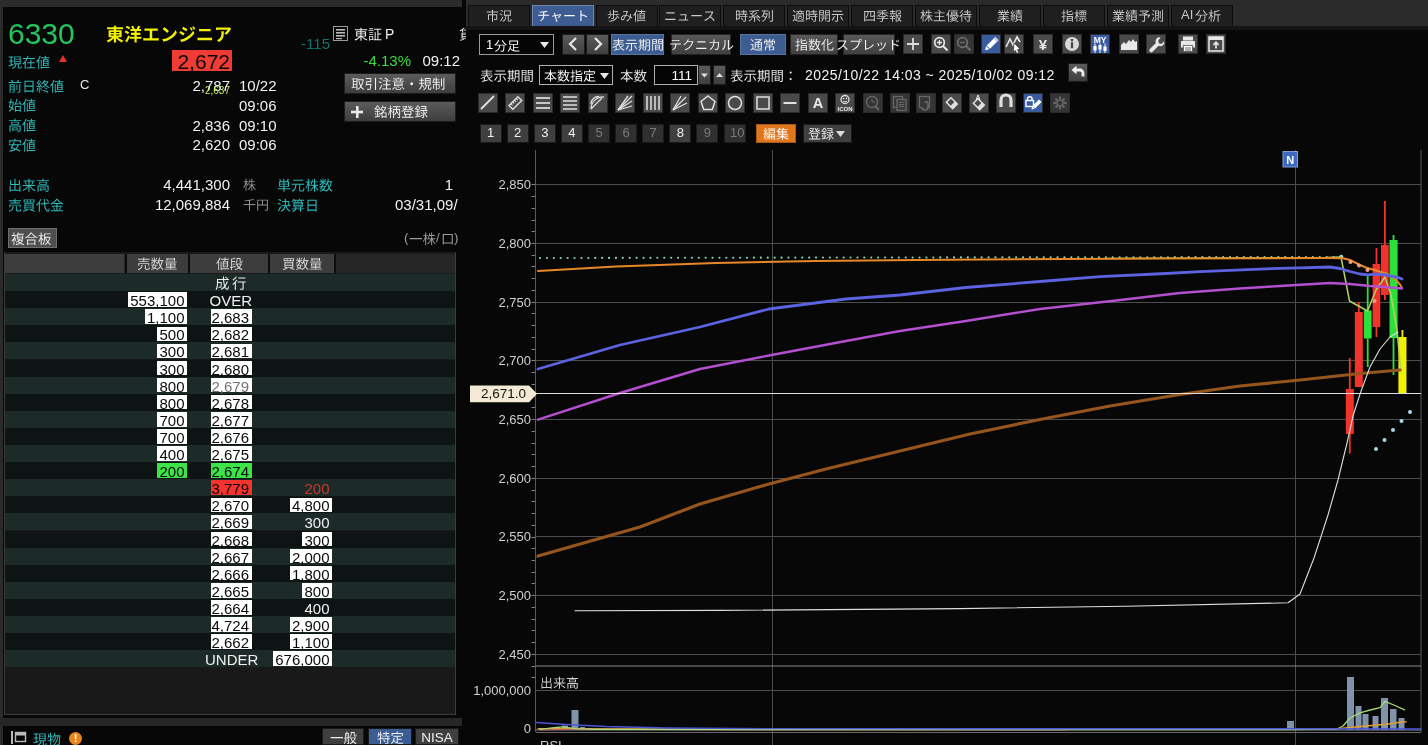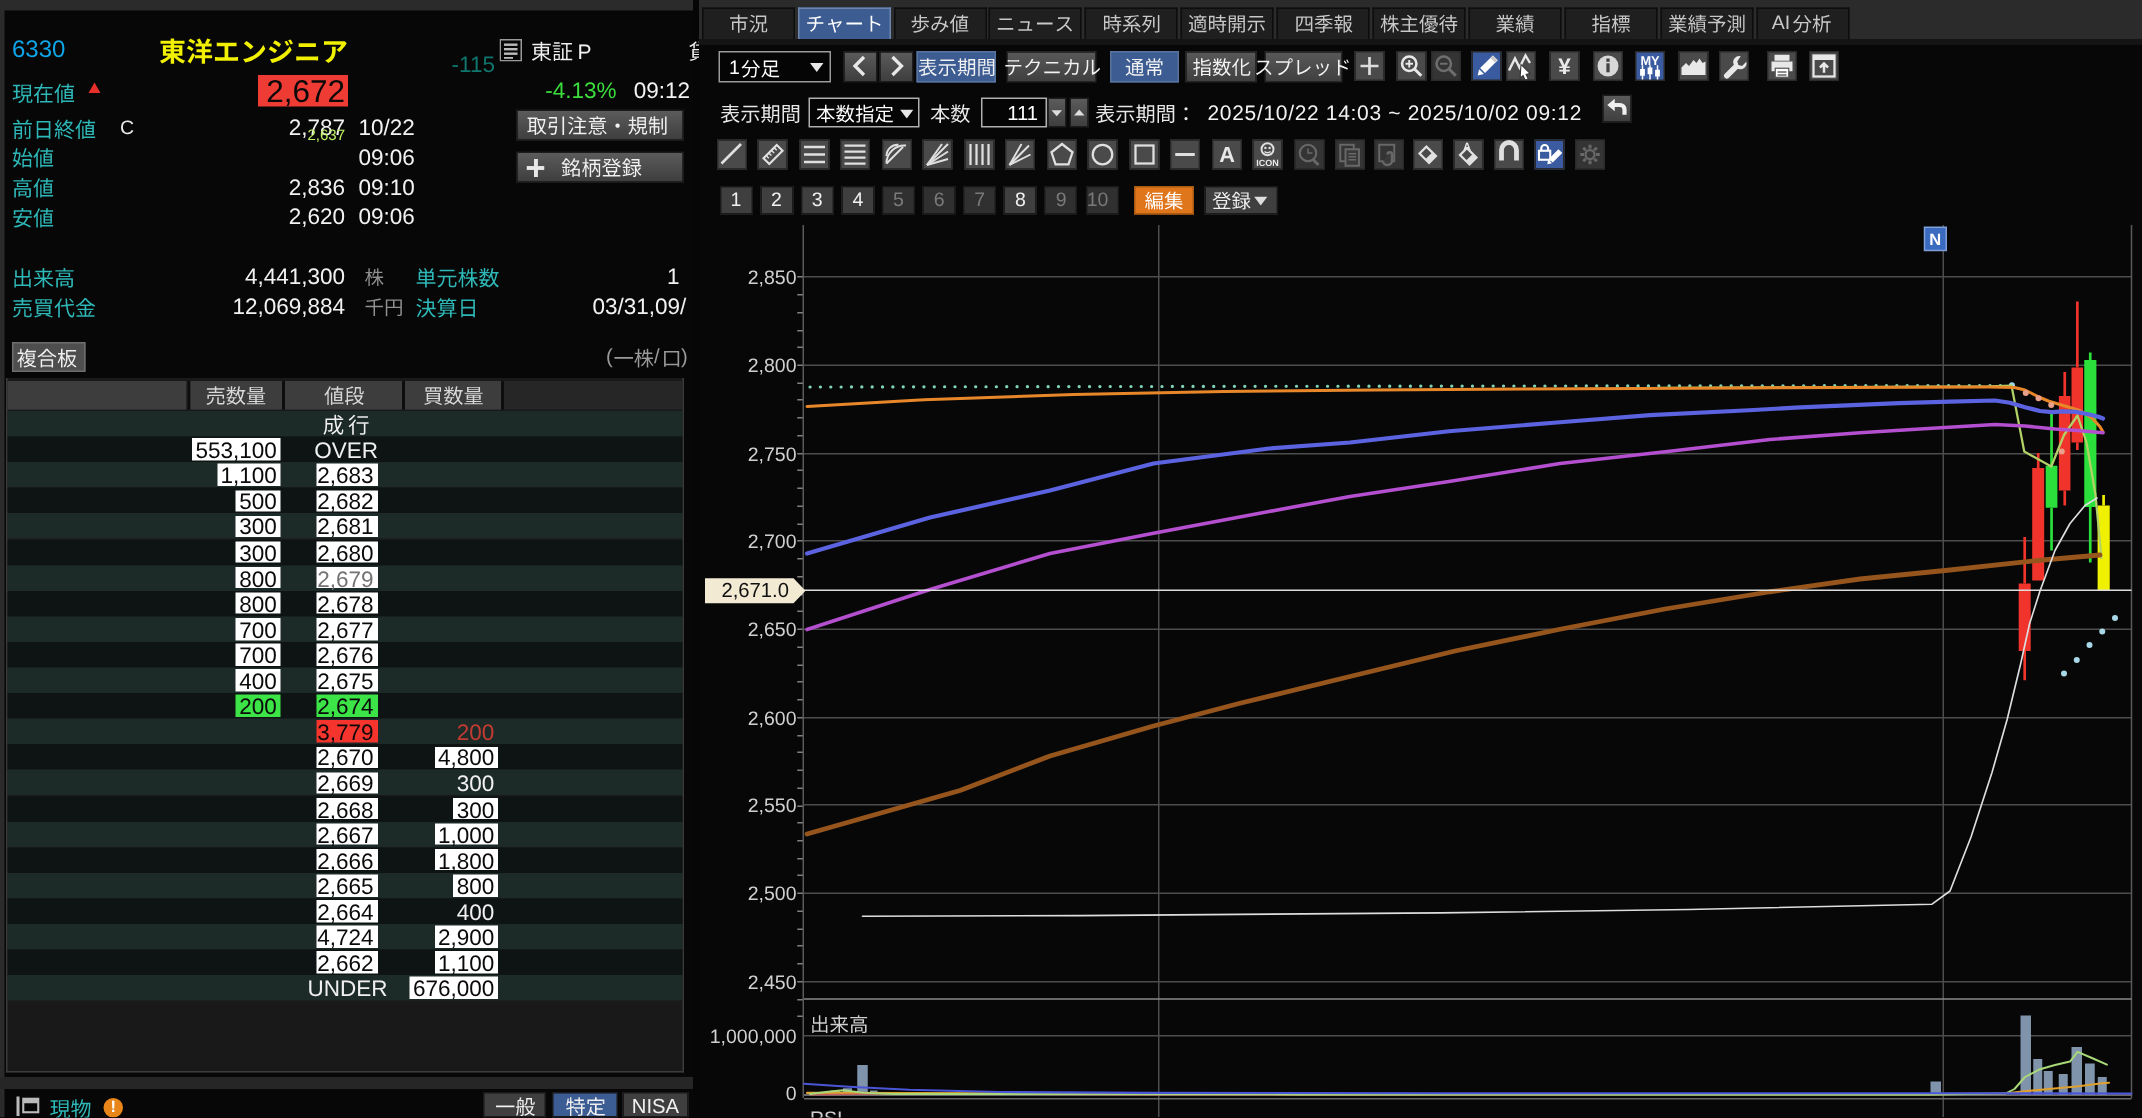--- a/index.html
+++ b/index.html
@@ -8,21 +8,21 @@
 .r{text-align:right}
 .gbtn{position:absolute;background:linear-gradient(#5b5b5b,#3e3e3e);border:1px solid #1c1c1c;color:#eee}
 .icon{position:absolute;width:20px;height:20px;background:#4a4a4a;border:1px solid #2a2a2a}
 .icon.dim{background:#343434}
 .icon.blue{background:#3a5ba0}
 </style></head><body>
 <div id="app">
     <div class="abs" style="left:0;top:0;width:462px;height:745px;background:#070707">
       <div class="abs" style="left:0;top:0;width:462px;height:7px;background:#2b2b2b"></div>
       <div class="abs" style="left:0;top:0;width:3px;height:745px;background:#2b2b2b"></div>
-      <div class="abs" style="left:8px;top:22px;color:#0ea5e9;font-size:16px;line-height:23px">6330</div>
+      <div class="abs" style="left:8px;top:22px;color:#22c55e;font-size:30px;line-height:23px">6330</div>
       <svg style="position:absolute;left:106.0px;top:24.5px;overflow:visible" width="126" height="19" viewBox="0 -15.84 126 18.72">
         <path d="M1 -13.8H17V-11.8H1ZM7.8 -15.3H10.1V1.6H7.8ZM7.3 -5 9.1 -4.2Q8.5 -3.3 7.7 -2.5Q6.9 -1.7 5.9 -1Q5 -0.2 4 0.4Q3 1 2 1.4Q1.8 1.1 1.6 0.8Q1.3 0.4 1 0.1Q0.8 -0.2 0.5 -0.4Q1.5 -0.8 2.5 -1.3Q3.5 -1.7 4.4 -2.3Q5.3 -3 6 -3.6Q6.7 -4.3 7.3 -5ZM10.7 -4.9Q11.2 -4.2 12 -3.6Q12.8 -2.9 13.7 -2.3Q14.6 -1.7 15.6 -1.3Q16.6 -0.8 17.5 -0.4Q17.3 -0.2 17 0.1Q16.7 0.4 16.4 0.8Q16.2 1.2 16 1.4Q15 1 14 0.4Q13 -0.2 12.1 -0.9Q11.2 -1.6 10.4 -2.5Q9.6 -3.3 8.9 -4.2ZM4.7 -6.6V-5.5H13.4V-6.6ZM4.7 -9.1V-8.1H13.4V-9.1ZM2.6 -10.8H15.6V-3.8H2.6Z M24 -4.2H35.4V-2.2H24ZM24.4 -12H35.1V-10H24.4ZM25 -8.2H34.4V-6.1H25ZM28.5 -10.7H30.7V1.6H28.5ZM25.1 -14.5 27.1 -15.3Q27.6 -14.6 28 -13.8Q28.5 -13 28.7 -12.3L26.6 -11.5Q26.5 -11.9 26.3 -12.4Q26.1 -12.9 25.7 -13.5Q25.4 -14 25.1 -14.5ZM32 -15.3 34.4 -14.6Q33.9 -13.8 33.5 -13Q33 -12.2 32.6 -11.6L30.6 -12.3Q30.9 -12.7 31.1 -13.2Q31.4 -13.8 31.7 -14.3Q31.9 -14.8 32 -15.3ZM19.6 -13.6 20.8 -15.2Q21.3 -15 22 -14.7Q22.6 -14.4 23.2 -14Q23.8 -13.7 24.2 -13.3L22.9 -11.6Q22.6 -11.9 22 -12.3Q21.4 -12.7 20.8 -13Q20.2 -13.4 19.6 -13.6ZM18.5 -8.7 19.7 -10.4Q20.2 -10.2 20.9 -9.9Q21.5 -9.5 22.1 -9.2Q22.7 -8.9 23.1 -8.6L21.9 -6.8Q21.5 -7.1 21 -7.5Q20.4 -7.8 19.7 -8.2Q19.1 -8.5 18.5 -8.7ZM19.1 -0Q19.6 -0.7 20.2 -1.6Q20.7 -2.6 21.3 -3.6Q21.9 -4.7 22.4 -5.7L24 -4.3Q23.6 -3.4 23.1 -2.4Q22.6 -1.4 22 -0.4Q21.5 0.5 21 1.4Z M38.5 -12.6Q38.9 -12.5 39.3 -12.5Q39.8 -12.5 40.2 -12.5H50Q50.4 -12.5 50.9 -12.5Q51.3 -12.5 51.7 -12.6V-10.1Q51.3 -10.1 50.8 -10.2Q50.4 -10.2 50 -10.2H40.2Q39.9 -10.2 39.3 -10.2Q38.8 -10.1 38.5 -10.1ZM43.7 -1.5V-11.2H46.2V-1.5ZM37.3 -3Q37.8 -2.9 38.2 -2.9Q38.7 -2.8 39.1 -2.8H51Q51.5 -2.8 51.9 -2.9Q52.3 -2.9 52.7 -3V-0.4Q52.3 -0.4 51.8 -0.4Q51.3 -0.4 51 -0.4H39.1Q38.7 -0.4 38.2 -0.4Q37.8 -0.4 37.3 -0.4Z M58.3 -13.7Q58.8 -13.4 59.4 -12.9Q60.1 -12.4 60.7 -11.9Q61.4 -11.3 62 -10.8Q62.6 -10.3 63 -9.9L61.1 -8Q60.8 -8.4 60.2 -8.9Q59.7 -9.4 59 -10Q58.4 -10.5 57.8 -11Q57.1 -11.5 56.6 -11.9ZM56.1 -1.7Q57.5 -1.9 58.7 -2.2Q60 -2.6 61 -3.1Q62.1 -3.5 63 -4Q64.5 -5 65.8 -6.1Q67.1 -7.3 68 -8.6Q69 -9.8 69.5 -11.1L70.9 -8.5Q70.3 -7.3 69.3 -6.1Q68.3 -4.9 67 -3.8Q65.7 -2.7 64.3 -1.9Q63.4 -1.3 62.3 -0.8Q61.2 -0.3 60.1 0.1Q58.9 0.5 57.6 0.7Z M85.1 -13.8Q85.4 -13.4 85.7 -13Q86 -12.5 86.3 -12Q86.6 -11.5 86.8 -11L85.2 -10.4Q84.9 -10.9 84.7 -11.4Q84.5 -11.9 84.2 -12.3Q84 -12.7 83.6 -13.2ZM87.6 -14.7Q87.9 -14.3 88.2 -13.9Q88.5 -13.4 88.8 -12.9Q89.1 -12.4 89.3 -12L87.8 -11.3Q87.5 -11.9 87.2 -12.3Q87 -12.8 86.7 -13.2Q86.4 -13.6 86.1 -14.1ZM77.3 -14.2Q77.8 -13.9 78.3 -13.6Q78.9 -13.2 79.5 -12.9Q80 -12.5 80.5 -12.2Q81.1 -11.8 81.4 -11.6L80.1 -9.6Q79.7 -9.9 79.2 -10.2Q78.7 -10.5 78.1 -10.9Q77.5 -11.3 77 -11.6Q76.4 -11.9 76 -12.2ZM74 -1.4Q75 -1.6 76 -1.8Q77.1 -2.1 78.1 -2.5Q79.1 -2.9 80.1 -3.4Q81.6 -4.3 83 -5.4Q84.3 -6.4 85.3 -7.7Q86.4 -8.9 87.1 -10.2L88.5 -7.7Q87.2 -5.8 85.4 -4.2Q83.6 -2.5 81.3 -1.2Q80.4 -0.7 79.3 -0.3Q78.2 0.2 77.2 0.5Q76.1 0.8 75.3 1ZM74.5 -10.1Q75 -9.8 75.6 -9.5Q76.1 -9.1 76.7 -8.8Q77.3 -8.4 77.8 -8.1Q78.3 -7.8 78.7 -7.5L77.3 -5.5Q77 -5.8 76.4 -6.1Q75.9 -6.5 75.4 -6.8Q74.8 -7.2 74.2 -7.5Q73.7 -7.8 73.2 -8.1Z M93.1 -12.2Q93.5 -12.2 94.1 -12.1Q94.7 -12.1 95.2 -12.1Q95.5 -12.1 96.2 -12.1Q96.8 -12.1 97.6 -12.1Q98.3 -12.1 99.1 -12.1Q99.9 -12.1 100.6 -12.1Q101.3 -12.1 101.8 -12.1Q102.4 -12.1 102.6 -12.1Q103.2 -12.1 103.7 -12.1Q104.2 -12.2 104.6 -12.2V-9.6Q104.2 -9.6 103.7 -9.7Q103.1 -9.7 102.6 -9.7Q102.4 -9.7 101.8 -9.7Q101.2 -9.7 100.5 -9.7Q99.7 -9.7 98.9 -9.7Q98.1 -9.7 97.3 -9.7Q96.6 -9.7 96 -9.7Q95.4 -9.7 95.2 -9.7Q94.7 -9.7 94.1 -9.7Q93.5 -9.6 93.1 -9.6ZM91.5 -3.4Q92.1 -3.4 92.7 -3.3Q93.3 -3.3 93.8 -3.3Q94 -3.3 94.7 -3.3Q95.3 -3.3 96.1 -3.3Q97 -3.3 98 -3.3Q99 -3.3 100 -3.3Q100.9 -3.3 101.8 -3.3Q102.7 -3.3 103.3 -3.3Q103.9 -3.3 104.1 -3.3Q104.6 -3.3 105.1 -3.3Q105.7 -3.4 106.1 -3.4V-0.7Q105.6 -0.7 105.1 -0.7Q104.5 -0.8 104.1 -0.8Q103.9 -0.8 103.3 -0.8Q102.7 -0.8 101.8 -0.8Q100.9 -0.8 100 -0.8Q99 -0.8 98 -0.8Q97 -0.8 96.1 -0.8Q95.3 -0.8 94.7 -0.8Q94 -0.8 93.8 -0.8Q93.3 -0.8 92.7 -0.7Q92.1 -0.7 91.5 -0.7Z M125.2 -12.2Q125 -12 124.8 -11.7Q124.6 -11.4 124.5 -11.2Q124.1 -10.5 123.4 -9.6Q122.7 -8.7 121.9 -7.8Q121 -6.9 120.2 -6.3L118.3 -7.8Q118.8 -8.1 119.4 -8.6Q119.9 -9 120.3 -9.5Q120.8 -10 121.1 -10.4Q121.4 -10.8 121.6 -11.2Q121.4 -11.2 120.8 -11.2Q120.3 -11.2 119.5 -11.2Q118.7 -11.2 117.8 -11.2Q116.9 -11.2 116 -11.2Q115.2 -11.2 114.4 -11.2Q113.6 -11.2 113 -11.2Q112.5 -11.2 112.2 -11.2Q111.7 -11.2 111.2 -11.1Q110.7 -11.1 110 -11V-13.5Q110.6 -13.5 111.1 -13.4Q111.7 -13.4 112.2 -13.4Q112.5 -13.4 113.1 -13.4Q113.7 -13.4 114.5 -13.4Q115.3 -13.4 116.2 -13.4Q117.1 -13.4 118.1 -13.4Q119 -13.4 119.8 -13.4Q120.6 -13.4 121.2 -13.4Q121.7 -13.4 121.9 -13.4Q122.2 -13.4 122.5 -13.4Q122.9 -13.4 123.3 -13.4Q123.6 -13.5 123.8 -13.5ZM117.8 -9.8Q117.8 -8.4 117.8 -7.2Q117.7 -5.9 117.5 -4.8Q117.3 -3.7 116.7 -2.6Q116.2 -1.6 115.3 -0.7Q114.3 0.2 112.9 1L110.8 -0.7Q111.2 -0.8 111.7 -1.1Q112.2 -1.3 112.6 -1.7Q113.5 -2.3 114 -3Q114.6 -3.6 114.9 -4.4Q115.1 -5.2 115.3 -6.1Q115.4 -7 115.4 -8.1Q115.4 -8.5 115.3 -8.9Q115.3 -9.3 115.2 -9.8Z" fill="#f0f000"></path>
       </svg>
       <svg class="abs" style="left:333px;top:26px" width="15" height="15" viewBox="0 0 15 15">
 <rect x="0.5" y="0.5" width="14" height="14" fill="none" stroke="#9a9a9a"></rect>
 <rect x="3" y="3" width="9" height="1.6" fill="#bbb"></rect>
         <rect x="3" y="6" width="9" height="1.6" fill="#bbb"></rect>
         <rect x="3" y="9" width="9" height="1.6" fill="#bbb"></rect>
         <rect x="3" y="12" width="6" height="1.2" fill="#bbb"></rect>
       </svg>
@@ -204,21 +204,21 @@
       <div class="abs r" style="left:242.0px;top:515.4px;width:87.5px;color:#f0f0f0;font-size:15px;line-height:15px">300</div>
       <div class="abs" style="left:5px;top:530.5px;width:450px;height:17.1px;background:#0d1413"></div>
       <div class="abs" style="left:211.0px;top:531.7px;width:41.0px;height:14.6px;background:#ffffff"></div>
       <div class="abs r" style="left:211.0px;top:532.5px;width:38.0px;color:#0a0a0a;font-size:15px;line-height:15px">2,668</div>
       <div class="abs" style="left:302.0px;top:531.7px;width:30.0px;height:14.6px;background:#ffffff"></div>
       <div class="abs r" style="left:302.0px;top:532.5px;width:27.5px;color:#0a0a0a;font-size:15px;line-height:15px">300</div>
       <div class="abs" style="left:5px;top:547.6px;width:450px;height:17.1px;background:#1c2a28"></div>
       <div class="abs" style="left:211.0px;top:548.8px;width:41.0px;height:14.6px;background:#ffffff"></div>
       <div class="abs r" style="left:211.0px;top:549.6px;width:38.0px;color:#0a0a0a;font-size:15px;line-height:15px">2,667</div>
       <div class="abs" style="left:289.5px;top:548.8px;width:42.5px;height:14.6px;background:#ffffff"></div>
-      <div class="abs r" style="left:289.5px;top:549.6px;width:40.0px;color:#0a0a0a;font-size:15px;line-height:15px">1,000</div>
+      <div class="abs r" style="left:289.5px;top:549.6px;width:40.0px;color:#0a0a0a;font-size:15px;line-height:15px">2,000</div>
       <div class="abs" style="left:5px;top:564.7px;width:450px;height:17.1px;background:#0d1413"></div>
       <div class="abs" style="left:211.0px;top:565.9px;width:41.0px;height:14.6px;background:#ffffff"></div>
       <div class="abs r" style="left:211.0px;top:566.7px;width:38.0px;color:#0a0a0a;font-size:15px;line-height:15px">2,666</div>
       <div class="abs" style="left:289.5px;top:565.9px;width:42.5px;height:14.6px;background:#ffffff"></div>
       <div class="abs r" style="left:289.5px;top:566.7px;width:40.0px;color:#0a0a0a;font-size:15px;line-height:15px">1,800</div>
       <div class="abs" style="left:5px;top:581.8px;width:450px;height:17.1px;background:#1c2a28"></div>
       <div class="abs" style="left:211.0px;top:583.0px;width:41.0px;height:14.6px;background:#ffffff"></div>
       <div class="abs r" style="left:211.0px;top:583.8px;width:38.0px;color:#0a0a0a;font-size:15px;line-height:15px">2,665</div>
       <div class="abs" style="left:302.0px;top:583.0px;width:30.0px;height:14.6px;background:#ffffff"></div>
       <div class="abs r" style="left:302.0px;top:583.8px;width:27.5px;color:#0a0a0a;font-size:15px;line-height:15px">800</div>
@@ -613,21 +613,21 @@
       </svg>
       <div class="abs" style="left:13.6px;top:124px;width:22px;height:18.6px;background:#3f3f3f;border:1px solid #1a1a1a;color:#f0f0f0;font-size:13px;line-height:16.6px;text-align:center">1</div>
       <div class="abs" style="left:40.7px;top:124px;width:22px;height:18.6px;background:#3f3f3f;border:1px solid #1a1a1a;color:#f0f0f0;font-size:13px;line-height:16.6px;text-align:center">2</div>
       <div class="abs" style="left:67.8px;top:124px;width:22px;height:18.6px;background:#3f3f3f;border:1px solid #1a1a1a;color:#f0f0f0;font-size:13px;line-height:16.6px;text-align:center">3</div>
       <div class="abs" style="left:94.9px;top:124px;width:22px;height:18.6px;background:#3f3f3f;border:1px solid #1a1a1a;color:#f0f0f0;font-size:13px;line-height:16.6px;text-align:center">4</div>
       <div class="abs" style="left:122.0px;top:124px;width:22px;height:18.6px;background:#303030;border:1px solid #1a1a1a;color:#7a7a7a;font-size:13px;line-height:16.6px;text-align:center">5</div>
       <div class="abs" style="left:149.1px;top:124px;width:22px;height:18.6px;background:#303030;border:1px solid #1a1a1a;color:#7a7a7a;font-size:13px;line-height:16.6px;text-align:center">6</div>
       <div class="abs" style="left:176.2px;top:124px;width:22px;height:18.6px;background:#303030;border:1px solid #1a1a1a;color:#7a7a7a;font-size:13px;line-height:16.6px;text-align:center">7</div>
       <div class="abs" style="left:203.3px;top:124px;width:22px;height:18.6px;background:#3f3f3f;border:1px solid #1a1a1a;color:#f0f0f0;font-size:13px;line-height:16.6px;text-align:center">8</div>
       <div class="abs" style="left:230.4px;top:124px;width:22px;height:18.6px;background:#303030;border:1px solid #1a1a1a;color:#7a7a7a;font-size:13px;line-height:16.6px;text-align:center">9</div>
-      <div class="abs" style="left:257.5px;top:124px;width:22px;height:18.6px;background:#303030;border:1px solid #1a1a1a;color:#7a7a7a;font-size:13px;line-height:16.6px;text-align:left">10</div>
+      <div class="abs" style="left:257.5px;top:124px;width:22px;height:18.6px;background:#303030;border:1px solid #1a1a1a;color:#7a7a7a;font-size:13px;line-height:16.6px;text-align:right">10</div>
       <div class="abs" style="left:289.8px;top:124px;width:40.7px;height:18.6px;background:#e0761c;border:1px solid #a85a12"></div>
       <svg style="position:absolute;left:297.1px;top:126.8px;overflow:visible" width="26" height="14" viewBox="0 -11.44 26 13.52">
         <path d="M8 -4.3H8.7V0.9H8ZM9.7 -4.3H10.3V0.9H9.7ZM5.1 -10.1H12.3V-9.3H5.1ZM6.7 -2.2H11.8V-1.5H6.7ZM5.6 -8.4H6.5V-5.6Q6.5 -4.8 6.4 -4Q6.4 -3.2 6.2 -2.3Q6 -1.5 5.7 -0.6Q5.4 0.2 4.9 0.9Q4.8 0.8 4.7 0.7Q4.6 0.5 4.5 0.4Q4.3 0.4 4.2 0.3Q4.7 -0.3 5 -1.1Q5.2 -1.8 5.4 -2.6Q5.5 -3.4 5.6 -4.2Q5.6 -4.9 5.6 -5.6ZM6 -8.4H11.9V-5.4H6V-6.2H11V-7.6H6ZM6.3 -4.5H11.9V-3.8H7V1H6.3ZM11.4 -4.5H12.2V0.1Q12.2 0.4 12.1 0.6Q12.1 0.8 11.9 0.9Q11.7 1 11.5 1Q11.2 1 10.8 1Q10.8 0.9 10.7 0.6Q10.6 0.4 10.6 0.2Q10.8 0.2 11 0.2Q11.2 0.2 11.3 0.2Q11.4 0.2 11.4 0.1ZM2.5 -10.9 3.4 -10.6Q3.2 -10.1 2.9 -9.6Q2.6 -9.1 2.3 -8.6Q2.1 -8.1 1.8 -7.7L1.2 -8Q1.4 -8.4 1.7 -8.9Q1.9 -9.4 2.2 -10Q2.4 -10.5 2.5 -10.9ZM3.9 -9.4 4.7 -9.1Q4.3 -8.3 3.8 -7.5Q3.3 -6.7 2.7 -6Q2.2 -5.2 1.7 -4.7L1.2 -5Q1.5 -5.4 1.9 -6Q2.3 -6.5 2.6 -7.1Q3 -7.7 3.3 -8.3Q3.7 -8.9 3.9 -9.4ZM0.5 -8.2 1 -8.8Q1.3 -8.5 1.7 -8.2Q2.1 -7.8 2.4 -7.4Q2.7 -7 2.8 -6.7L2.3 -6Q2.1 -6.3 1.8 -6.7Q1.5 -7.1 1.2 -7.5Q0.8 -7.9 0.5 -8.2ZM3.4 -6.5 4.1 -6.8Q4.4 -6.3 4.6 -5.8Q4.8 -5.3 5 -4.9Q5.2 -4.4 5.2 -4L4.5 -3.7Q4.4 -4.1 4.3 -4.5Q4.1 -5 3.9 -5.5Q3.7 -6.1 3.4 -6.5ZM0.4 -5.2Q1.2 -5.2 2.3 -5.3Q3.4 -5.3 4.5 -5.4V-4.6Q3.5 -4.5 2.4 -4.4Q1.3 -4.4 0.5 -4.3ZM3.7 -3.3 4.4 -3.5Q4.6 -3 4.8 -2.3Q5 -1.7 5 -1.2L4.3 -0.9Q4.3 -1.4 4.1 -2.1Q3.9 -2.8 3.7 -3.3ZM1.2 -3.5 1.9 -3.4Q1.8 -2.4 1.6 -1.5Q1.4 -0.7 1.1 -0Q1 -0.1 0.9 -0.2Q0.7 -0.2 0.6 -0.3Q0.4 -0.4 0.3 -0.4Q0.7 -1 0.9 -1.8Q1.1 -2.6 1.2 -3.5ZM2.5 -4.8H3.3V1H2.5Z M13.7 -3H25.3V-2.1H13.7ZM15.9 -7.7H23.9V-7H15.9ZM15.9 -6.1H24V-5.4H15.9ZM15.7 -9.4H24.5V-8.6H15.7ZM19.2 -8.9H20.2V-4.3H19.2ZM19 -4H20V1H19ZM18.8 -2.7 19.5 -2.3Q19 -1.8 18.4 -1.3Q17.8 -0.8 17 -0.4Q16.3 0 15.5 0.3Q14.7 0.7 14 0.9Q13.9 0.7 13.7 0.5Q13.5 0.2 13.4 0.1Q14.1 -0.1 14.9 -0.4Q15.6 -0.7 16.4 -1Q17.1 -1.4 17.7 -1.8Q18.3 -2.2 18.8 -2.7ZM20.2 -2.7Q20.6 -2.2 21.2 -1.8Q21.9 -1.4 22.6 -1.1Q23.3 -0.7 24.1 -0.5Q24.9 -0.2 25.6 -0Q25.5 0.1 25.4 0.2Q25.2 0.4 25.1 0.5Q25 0.7 25 0.8Q24.2 0.6 23.5 0.3Q22.7 -0.1 21.9 -0.5Q21.2 -0.9 20.6 -1.3Q19.9 -1.8 19.4 -2.3ZM19.8 -10.9 20.9 -10.8Q20.7 -10.3 20.4 -9.7Q20.1 -9.2 19.8 -8.9L19 -9Q19.2 -9.4 19.5 -10Q19.7 -10.5 19.8 -10.9ZM16.4 -10.9 17.5 -10.8Q17.1 -10 16.6 -9.3Q16.1 -8.5 15.5 -7.8Q14.8 -7.1 14.1 -6.4Q14 -6.6 13.9 -6.7Q13.7 -6.8 13.6 -6.9Q13.5 -7 13.4 -7.1Q14.1 -7.7 14.7 -8.3Q15.3 -9 15.7 -9.7Q16.2 -10.3 16.4 -10.9ZM15.3 -8.8H16.2V-4.5H25V-3.8H15.3Z" fill="#ffffff"></path>
       </svg>
       <div class="abs" style="left:337.2px;top:124px;width:49.2px;height:18.6px;background:#3f3f3f;border:1px solid #1a1a1a"></div>
       <svg style="position:absolute;left:342.0px;top:126.8px;overflow:visible" width="26" height="14" viewBox="0 -11.44 26 13.52">
         <path d="M4.1 -7.3H8.9V-6.5H4.1ZM0.9 -0.1H12.2V0.7H0.9ZM1.6 -10.4H5.5V-9.6H1.6ZM5.2 -10.4H5.3L5.5 -10.5L6.1 -10.1Q5.8 -9.2 5.2 -8.4Q4.7 -7.6 4 -6.9Q3.2 -6.2 2.5 -5.7Q1.7 -5.2 0.9 -4.8Q0.8 -5 0.7 -5.2Q0.5 -5.4 0.3 -5.6Q1.1 -5.8 1.8 -6.3Q2.5 -6.8 3.2 -7.4Q3.8 -8 4.3 -8.7Q4.9 -9.5 5.2 -10.2ZM7.4 -10.9Q7.9 -9.8 8.7 -8.8Q9.5 -7.8 10.5 -7Q11.5 -6.2 12.6 -5.8Q12.5 -5.7 12.4 -5.6Q12.2 -5.4 12.1 -5.3Q12 -5.1 11.9 -5Q10.8 -5.5 9.8 -6.4Q8.7 -7.2 7.9 -8.3Q7.1 -9.4 6.6 -10.6ZM1.3 -8.6 1.8 -9.1Q2.2 -8.9 2.5 -8.7Q2.9 -8.4 3.2 -8.2Q3.5 -7.9 3.7 -7.7L3.1 -7.1Q2.8 -7.4 2.3 -7.8Q1.8 -8.3 1.3 -8.6ZM10 -10.8 10.7 -10.3Q10.2 -9.8 9.6 -9.3Q9 -8.9 8.5 -8.5L7.9 -9Q8.2 -9.2 8.6 -9.5Q9 -9.9 9.3 -10.2Q9.7 -10.5 10 -10.8ZM11.4 -9.3 12.2 -8.8Q11.6 -8.3 11 -7.8Q10.4 -7.3 9.8 -7L9.2 -7.4Q9.6 -7.7 10 -8Q10.4 -8.3 10.8 -8.6Q11.2 -9 11.4 -9.3ZM3.8 -4.6V-2.9H9.1V-4.6ZM2.9 -5.4H10.1V-2.1H2.9ZM3.7 -1.9 4.5 -2.1Q4.8 -1.7 5 -1.2Q5.3 -0.7 5.4 -0.3L4.4 0Q4.4 -0.4 4.1 -0.9Q3.9 -1.4 3.7 -1.9ZM8.5 -2.1 9.4 -1.9Q9.2 -1.4 8.9 -0.9Q8.6 -0.4 8.4 0L7.5 -0.2Q7.7 -0.5 7.9 -0.8Q8.1 -1.1 8.2 -1.5Q8.4 -1.9 8.5 -2.1Z M24.6 -5.2 25.4 -4.7Q25 -4.3 24.6 -3.8Q24.1 -3.3 23.7 -2.9L23.1 -3.4Q23.3 -3.6 23.6 -3.9Q23.9 -4.3 24.2 -4.6Q24.4 -4.9 24.6 -5.2ZM18.8 -4.6 19.5 -5Q19.9 -4.6 20.3 -4.1Q20.7 -3.6 20.9 -3.3L20.2 -2.8Q20 -3.2 19.6 -3.7Q19.2 -4.2 18.8 -4.6ZM19.2 -10.4H24.4V-6H23.5V-9.6H19.2ZM19.5 -8.4H24V-7.7H19.5ZM18.5 -6.5H25.5V-5.7H18.5ZM21.4 -6.1H22.4V0Q22.4 0.4 22.3 0.6Q22.2 0.8 22 0.9Q21.7 1 21.4 1Q21 1 20.4 1Q20.4 0.9 20.4 0.6Q20.3 0.4 20.2 0.2Q20.6 0.2 20.9 0.2Q21.2 0.2 21.3 0.2Q21.4 0.2 21.4 0.1Q21.4 0.1 21.4 0ZM18.3 -0.7Q18.8 -1 19.5 -1.4Q20.2 -1.9 20.9 -2.4L21.2 -1.7Q20.6 -1.2 19.9 -0.7Q19.3 -0.3 18.7 0.1ZM22.3 -5.6Q22.5 -4.9 22.7 -4.2Q23 -3.5 23.4 -2.8Q23.8 -2.1 24.4 -1.5Q25 -0.9 25.7 -0.5Q25.6 -0.5 25.5 -0.3Q25.4 -0.2 25.3 -0Q25.2 0.1 25.1 0.3Q24.3 -0.2 23.8 -0.8Q23.2 -1.5 22.8 -2.2Q22.4 -2.9 22.2 -3.6Q21.9 -4.3 21.8 -4.9ZM14.4 -7.7H18.1V-6.9H14.4ZM13.7 -5.5H18.5V-4.6H13.7ZM14 -3.8 14.7 -3.9Q14.9 -3.3 15 -2.7Q15.2 -2 15.2 -1.5L14.5 -1.3Q14.5 -1.8 14.3 -2.5Q14.2 -3.2 14 -3.8ZM13.6 -0.3Q14.2 -0.4 15 -0.5Q15.8 -0.7 16.7 -0.9Q17.5 -1 18.4 -1.2L18.5 -0.4Q17.2 -0.1 16 0.2Q14.8 0.4 13.8 0.6ZM17.6 -4 18.4 -3.8Q18.2 -3.2 18 -2.6Q17.9 -2 17.7 -1.5L17.1 -1.7Q17.2 -2 17.3 -2.4Q17.4 -2.9 17.5 -3.3Q17.6 -3.7 17.6 -4ZM15.7 -7.4H16.6V-0.3L15.7 -0.2ZM15.7 -10.9H16.2V-10.7H16.5V-10.5Q16.1 -9.7 15.5 -8.8Q14.8 -7.8 13.9 -6.9Q13.8 -7 13.7 -7.2Q13.6 -7.3 13.5 -7.4Q13.4 -7.5 13.3 -7.6Q13.9 -8.1 14.3 -8.6Q14.8 -9.2 15.1 -9.8Q15.5 -10.4 15.7 -10.9ZM15.9 -10.9H16.6Q17 -10.6 17.4 -10.1Q17.8 -9.7 18.2 -9.3Q18.6 -8.9 18.8 -8.6L18.1 -7.8Q17.9 -8.2 17.6 -8.6Q17.2 -9 16.8 -9.5Q16.4 -9.9 16.1 -10.2H15.9Z" fill="#f0f0f0"></path>
       </svg>
       <svg class="abs" style="left:370px;top:131px" width="9" height="6">
         <polygon points="0,0 9,0 4.5,6" fill="#ddd"></polygon>

